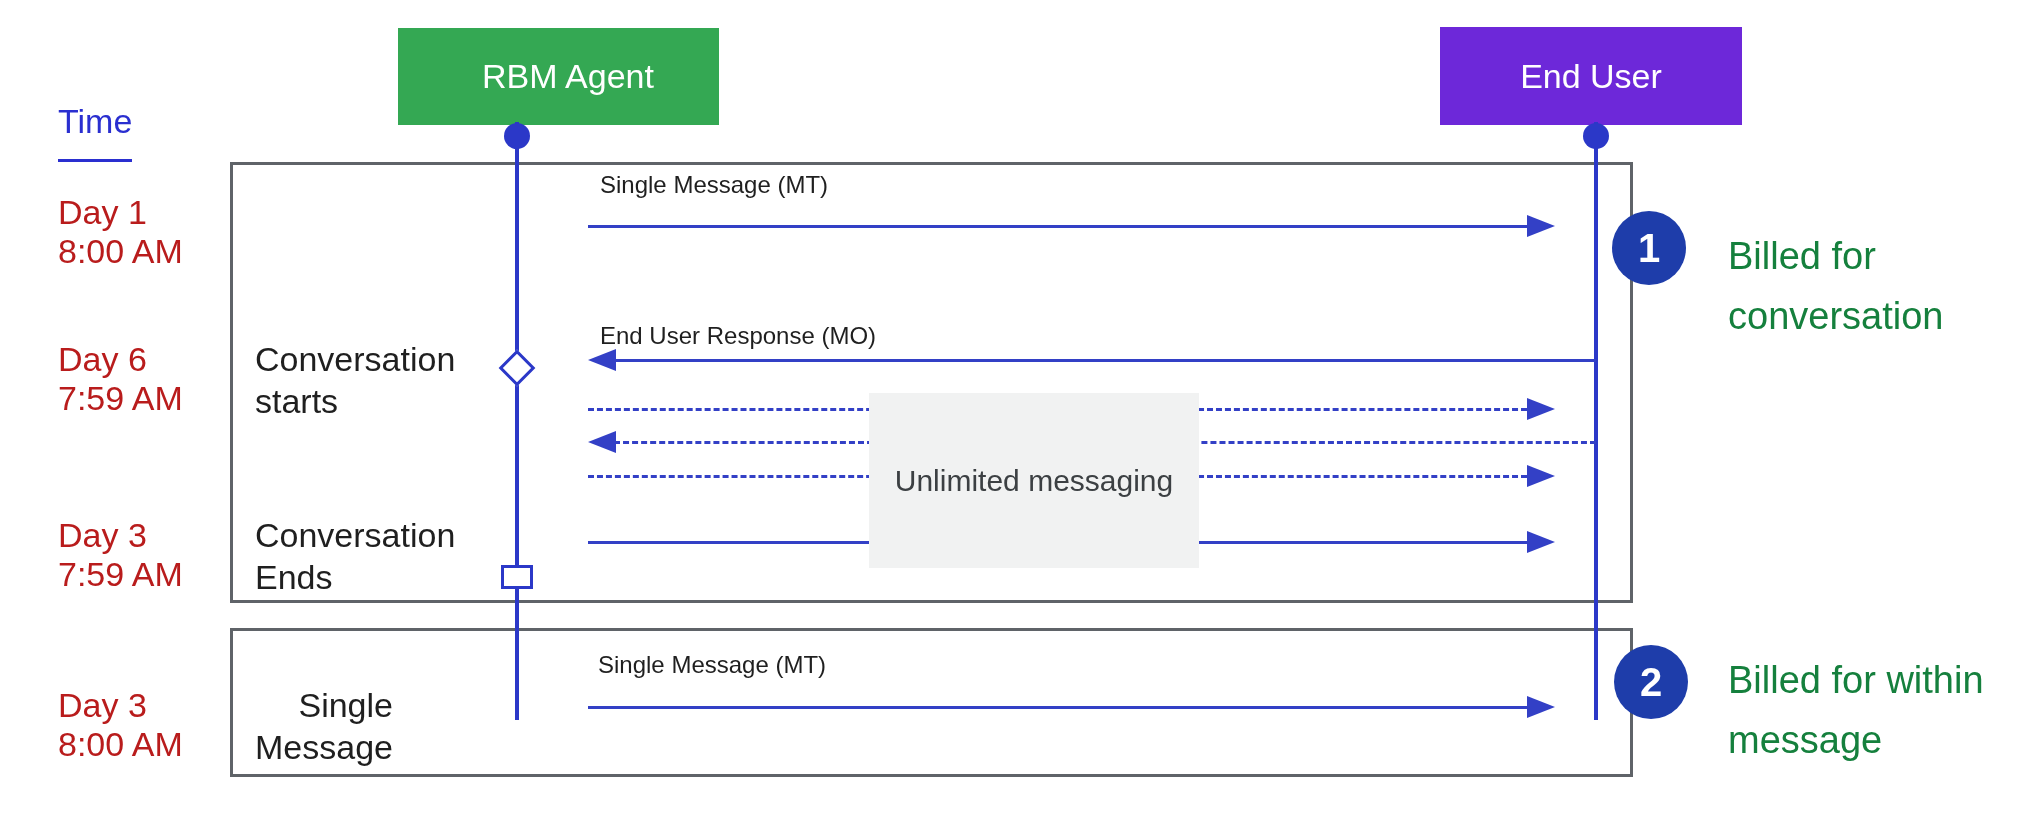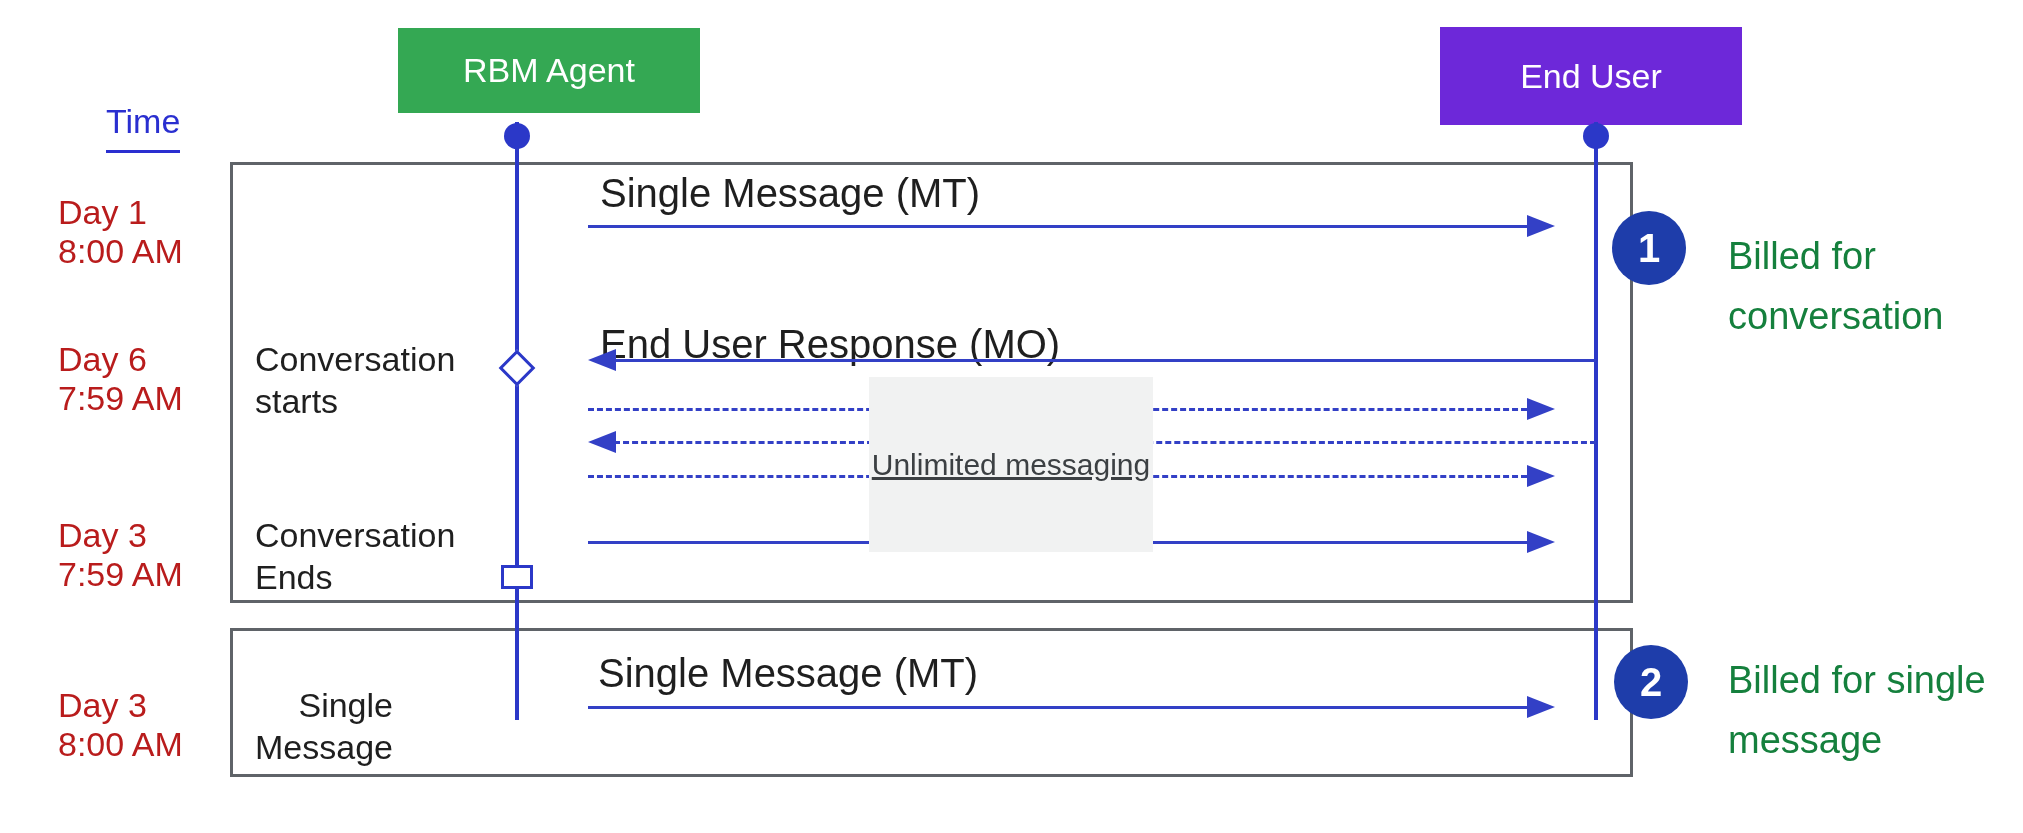--- a/index.html
+++ b/index.html
@@ -5,21 +5,21 @@
   html,body { margin:0; padding:0; background:#ffffff; }
   .canvas {
     position:relative; width:2023px; height:833px; background:#ffffff;
     font-family:"Liberation Sans", sans-serif; overflow:hidden;
   }
   .abs { position:absolute; }
 
   
   .time-label {
     font-size:34px; color:#2a2fd0; border-bottom:3px solid #2a2fd0;
-    padding-bottom:9px; display:inline-block;margin-left:48px;
+    padding-bottom:18px; display:inline-block;
   }
   .actor-box {
     display:flex; align-items:center; justify-content:center;
     color:#ffffff; font-size:34px;
   }
   .actor-green { background:#34a853; }
   .actor-blue  { background:#6d28d9; }
 
   
   .lifeline { width:4px; background:#2b38c8; }
@@ -29,21 +29,21 @@
     transform:rotate(45deg);
   }
   .sq-marker { width:26px; height:18px; background:#ffffff; border:3px solid #2b38c8; }
 
   
   .frame { border:3px solid #5f6368; background:transparent; box-sizing:border-box; }
 
   
   .time-col { font-size:34px; line-height:39px; color:#b91c1c; white-space:nowrap; }
   .side-label { font-size:34px; line-height:42px; color:#1f1f1f; white-space:nowrap; }
-  .msg-label { font-size:40px; color:#1f1f1f; white-space:nowrap; }
+  .msg-label { font-size:24px; color:#1f1f1f; white-space:nowrap; }
   .billed { font-size:38px; line-height:60px; color:#15803d; white-space:nowrap; }
 
   
   .line-solid  { height:0; border-top:3px solid #3340c6; }
   .line-dashed { height:0; border-top:3px dashed #3340c6; }
   .head-right {
     width:0; height:0; border-top:11px solid transparent;
     border-bottom:11px solid transparent; border-left:28px solid #3340c6;
   }
   .head-left {
@@ -70,21 +70,21 @@
 
 <div class="canvas">
 
   <div class="abs" style="left:58px; top:102px;">
     <span class="time-label">Time</span>
   </div>
 
   <div class="abs frame" style="left:230px; top:162px; width:1403px; height:441px;"></div>
   <div class="abs frame" style="left:230px; top:628px; width:1403px; height:149px;"></div>
 
-  <div class="abs actor-box actor-green" style="left:398px; top:28px; width:302px; height:85px;">
+  <div class="abs actor-box actor-green" style="left:398px; top:28px; width:302px; height:97px;padding-left:19px;">
     <span>RBM Agent</span>
   </div>
   <div class="abs actor-box actor-blue" style="left:1440px; top:27px; width:302px; height:98px;">
     <span>End User</span>
   </div>
 
   <div class="abs lifeline" style="left:515px; top:122px; height:598px;"></div>
   <div class="abs lifeline" style="left:1594px; top:122px; height:598px;"></div>
   <div class="abs dot" style="left:504px; top:123px;"></div>
   <div class="abs dot" style="left:1583px; top:123px;"></div>
@@ -132,21 +132,21 @@
 
   <div class="abs head-left" style="left:588px; top:431px;"></div>
   <div class="abs line-dashed" style="left:614px; top:441px; width:982px;"></div>
 
   <div class="abs line-dashed" style="left:588px; top:475px; width:939px;"></div>
   <div class="abs head-right" style="left:1527px; top:465px;"></div>
 
   <div class="abs line-solid" style="left:588px; top:541px; width:939px;"></div>
   <div class="abs head-right" style="left:1527px; top:531px;"></div>
 
-  <div class="abs note" style="left:869px; top:377px; width:284px; height:175px;text-decoration:underline;">
+  <div class="abs note" style="left:869px; top:393px; width:330px; height:175px;">
     <div>Unlimited messaging</div>
   </div>
 
   <div class="abs diamond" style="left:504px; top:355px;"></div>
   <div class="abs sq-marker" style="left:501px; top:565px;"></div>
 
   <div class="abs msg-label" style="left:598px; top:651px;">Single Message (MT)</div>
   <div class="abs line-solid" style="left:588px; top:706px; width:939px;"></div>
   <div class="abs head-right" style="left:1527px; top:696px;"></div>
 
@@ -155,17 +155,17 @@
   </div>
   <div class="abs billed" style="left:1728px; top:226px;">
     <div>Billed for</div>
     <div>conversation</div>
   </div>
 
   <div class="abs badge" style="left:1614px; top:645px;">
     <span>2</span>
   </div>
   <div class="abs billed" style="left:1728px; top:650px;">
-    <div>Billed for single</div>
+    <div>Billed for within</div>
     <div>message</div>
   </div>
 
 </div>
 
 </body></html>

